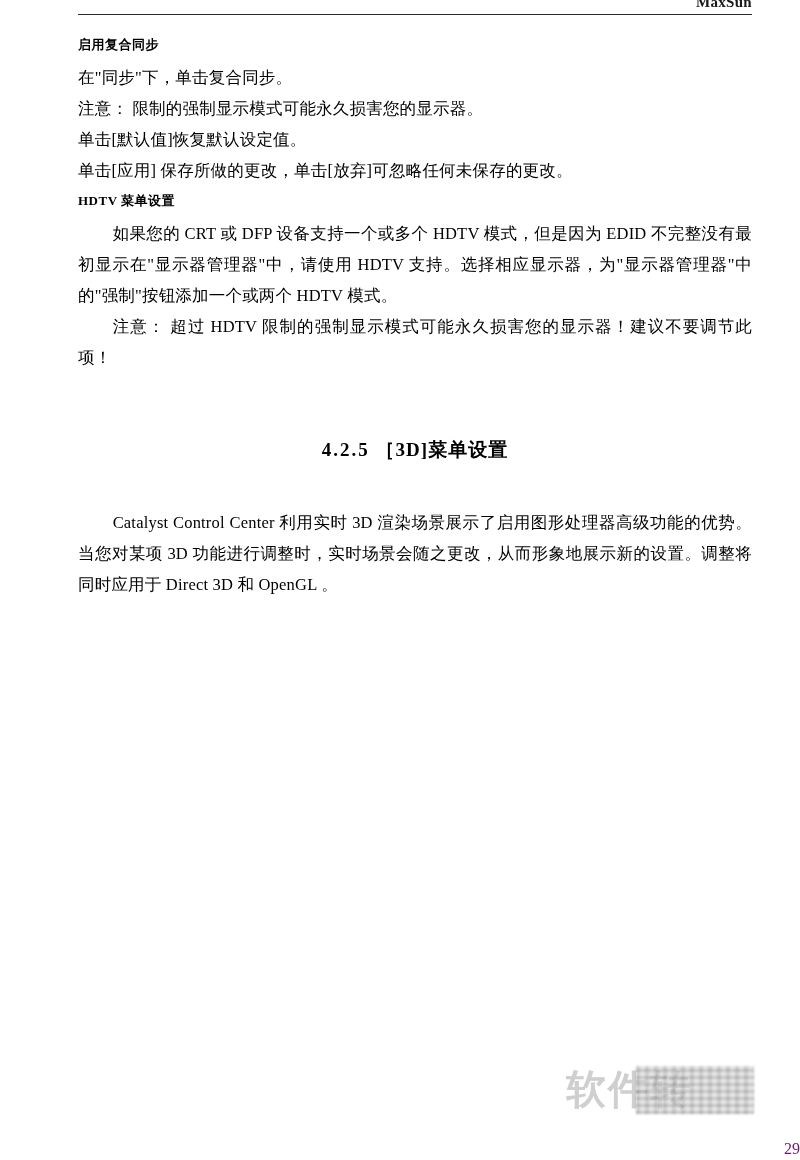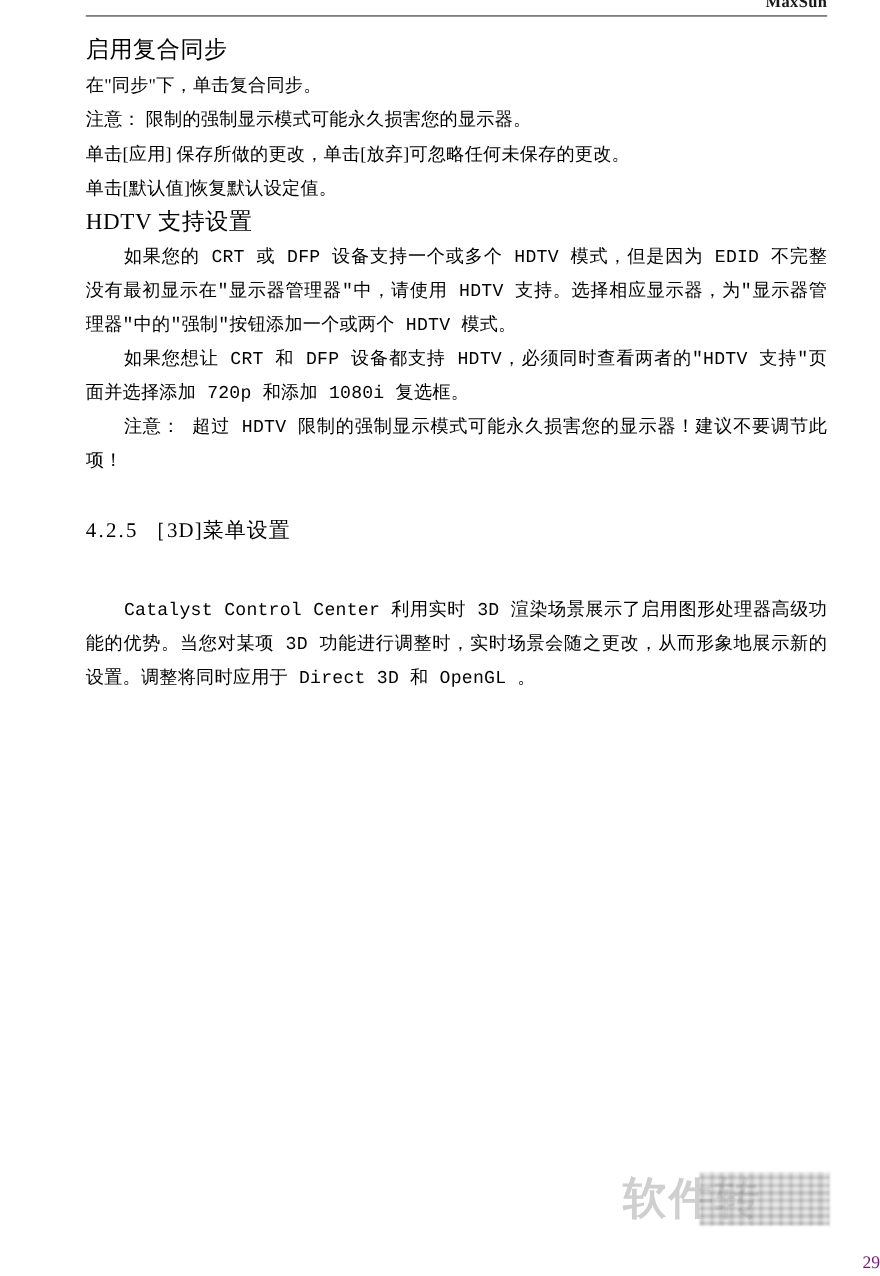--- a/index.html
+++ b/index.html
@@ -51,50 +51,50 @@
 
   
   .content {
     position: absolute;
     left: 78px;
     top: 30px;
     width: 674px;
   }
 
   .h-sub {
-    font-weight: normal;
-    font-size: 21px;
+    font-weight: bold;
+    font-size: 13px;
     line-height: 30px;
     margin: 0 0 2px 0;
     letter-spacing: 0.5px;
   }
   p.line {
     margin: 0;
     font-size: 16.5px;
     line-height: 31px;
     letter-spacing: 0.2px;
     white-space: nowrap;
   }
   p.para {
     margin: 0;
     font-size: 16.5px;
     line-height: 31px;
     letter-spacing: 0.2px;
     text-align: justify;
     text-justify: inter-ideograph;
-    font-family: Liberation Mono, monospace;
   }
   .indent2 { text-indent: 2.1em; }
 
   
   .section-head {
-    margin-top: 34px;
+    margin-top: 64px;
     font-size: 19px;
-    font-weight: normal;
+    font-weight: bold;
     letter-spacing: 1px;
+    text-align: center;
   }
   .section-num {
     font-family: "Liberation Serif", serif;
     letter-spacing: 2px;
   }
 
   .section-body {
     margin-top: 44px;
   }
 
@@ -156,26 +156,25 @@
   <div class="header">
     <div class="header-brand">MaxSun</div>
     <div class="header-rule"></div>
   </div>
 
   <div class="content">
 
     <h3 class="h-sub">启用复合同步</h3>
     <p class="line">在"同步"下，单击复合同步。</p>
     <p class="line">注意：  限制的强制显示模式可能永久损害您的显示器。</p>
+    <p class="line">单击[默认值]恢复默认设定值。</p>
     <p class="line">单击[应用]  保存所做的更改，单击[放弃]可忽略任何未保存的更改。</p>
-    <p class="line">单击[默认值]恢复默认设定值。</p>
 
-    <h3 class="h-sub">HDTV 支持设置</h3>
+    <h3 class="h-sub">HDTV 菜单设置</h3>
     <p class="para indent2">如果您的  CRT  或  DFP  设备支持一个或多个  HDTV  模式，但是因为 EDID  不完整没有最初显示在"显示器管理器"中，请使用  HDTV  支持。选择相应显示器，为"显示器管理器"中的"强制"按钮添加一个或两个  HDTV  模式。</p>
-    <p class="para indent2">如果您想让  CRT  和  DFP  设备都支持  HDTV，必须同时查看两者的"HDTV 支持"页面并选择添加  720p  和添加  1080i  复选框。</p>
     <p class="para indent2">注意：  超过  HDTV  限制的强制显示模式可能永久损害您的显示器！建议不要调节此项！</p>
 
     <div class="section-head">
       <span class="section-num">4.2.5</span>
       <span>［3D]菜单设置</span>
     </div>
 
     <div class="section-body">
       <p class="para indent2">Catalyst Control Center  利用实时  3D  渲染场景展示了启用图形处理器高级功能的优势。当您对某项  3D  功能进行调整时，实时场景会随之更改，从而形象地展示新的设置。调整将同时应用于  Direct 3D    和  OpenGL 。</p>
     </div>

